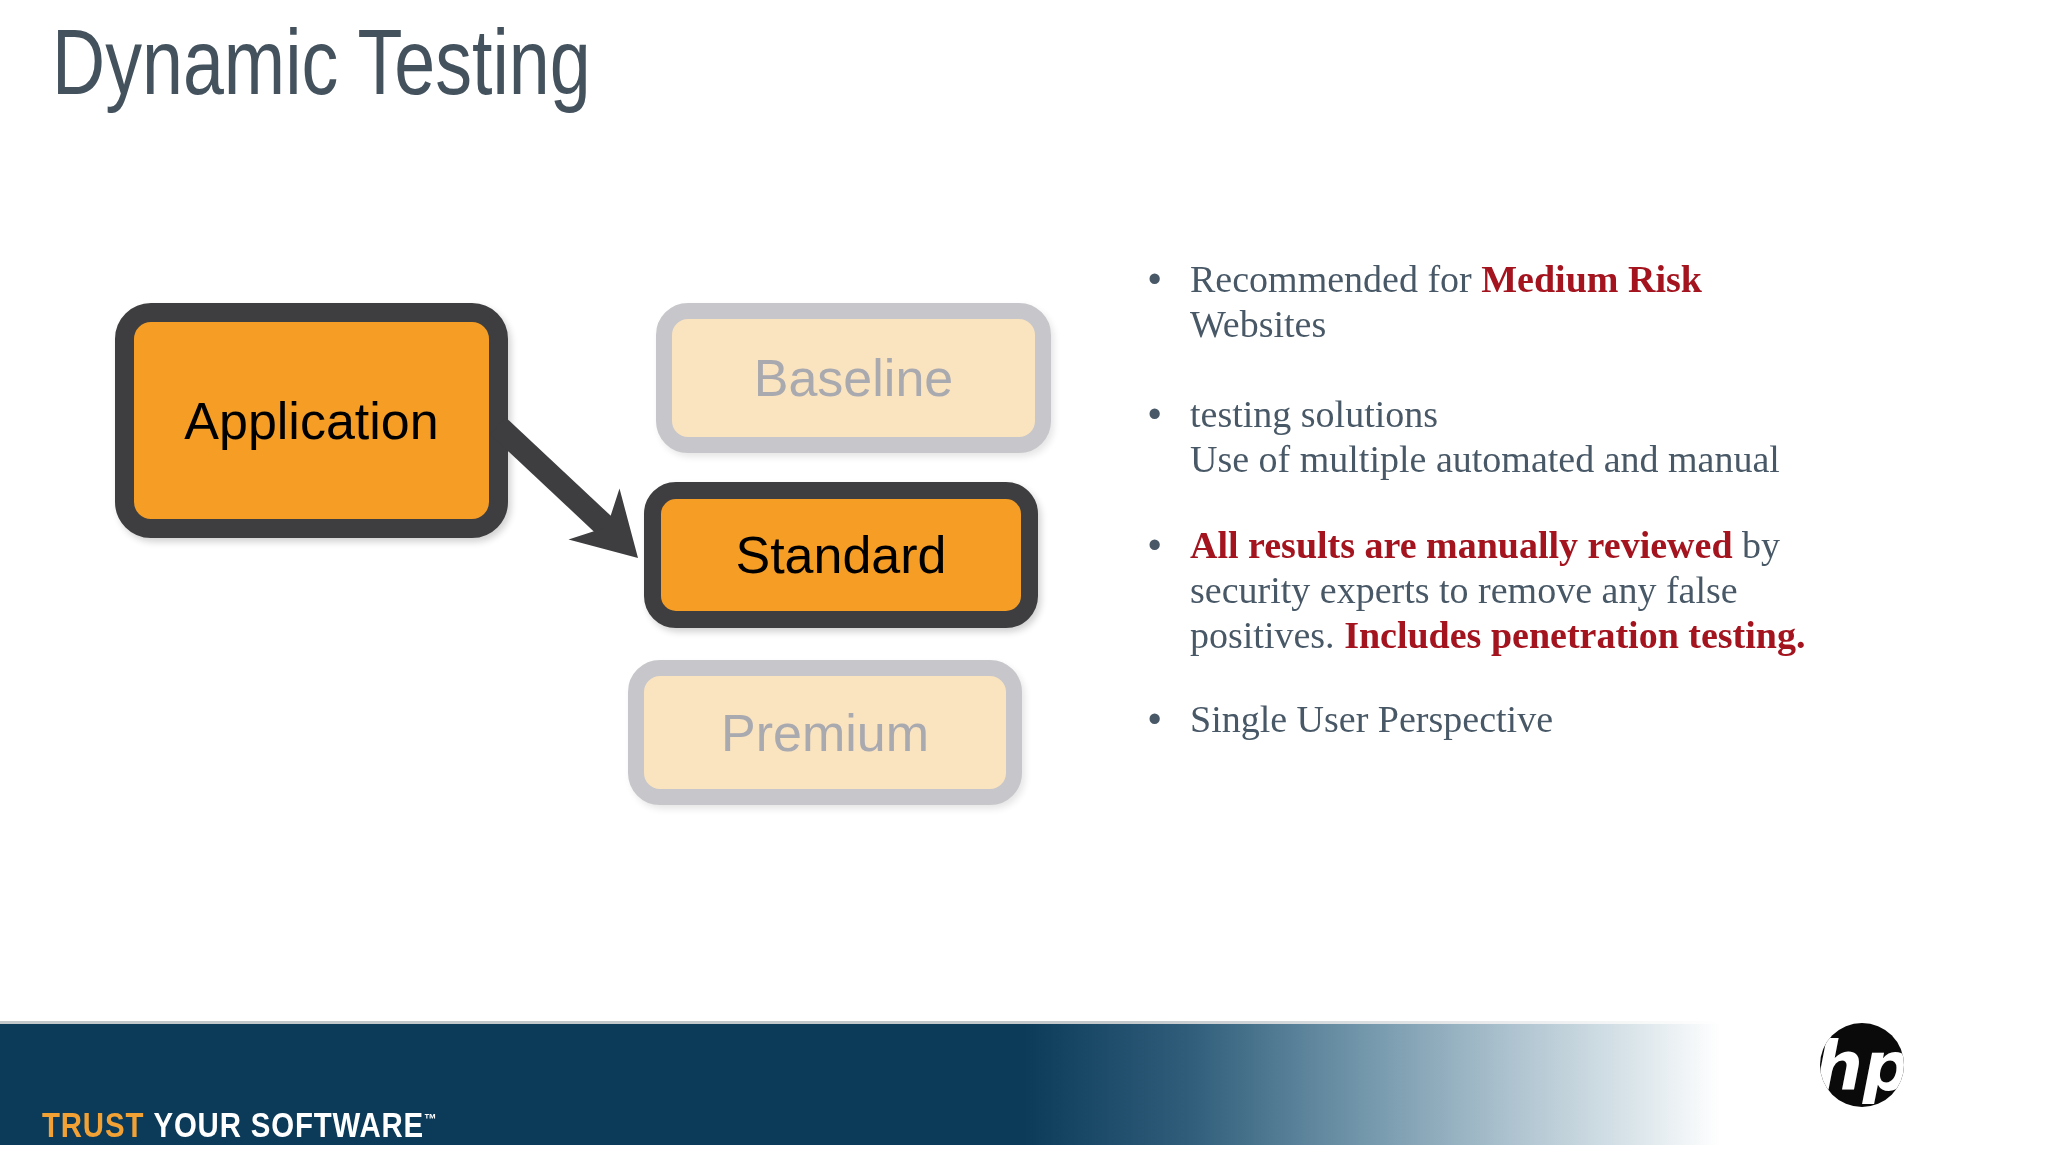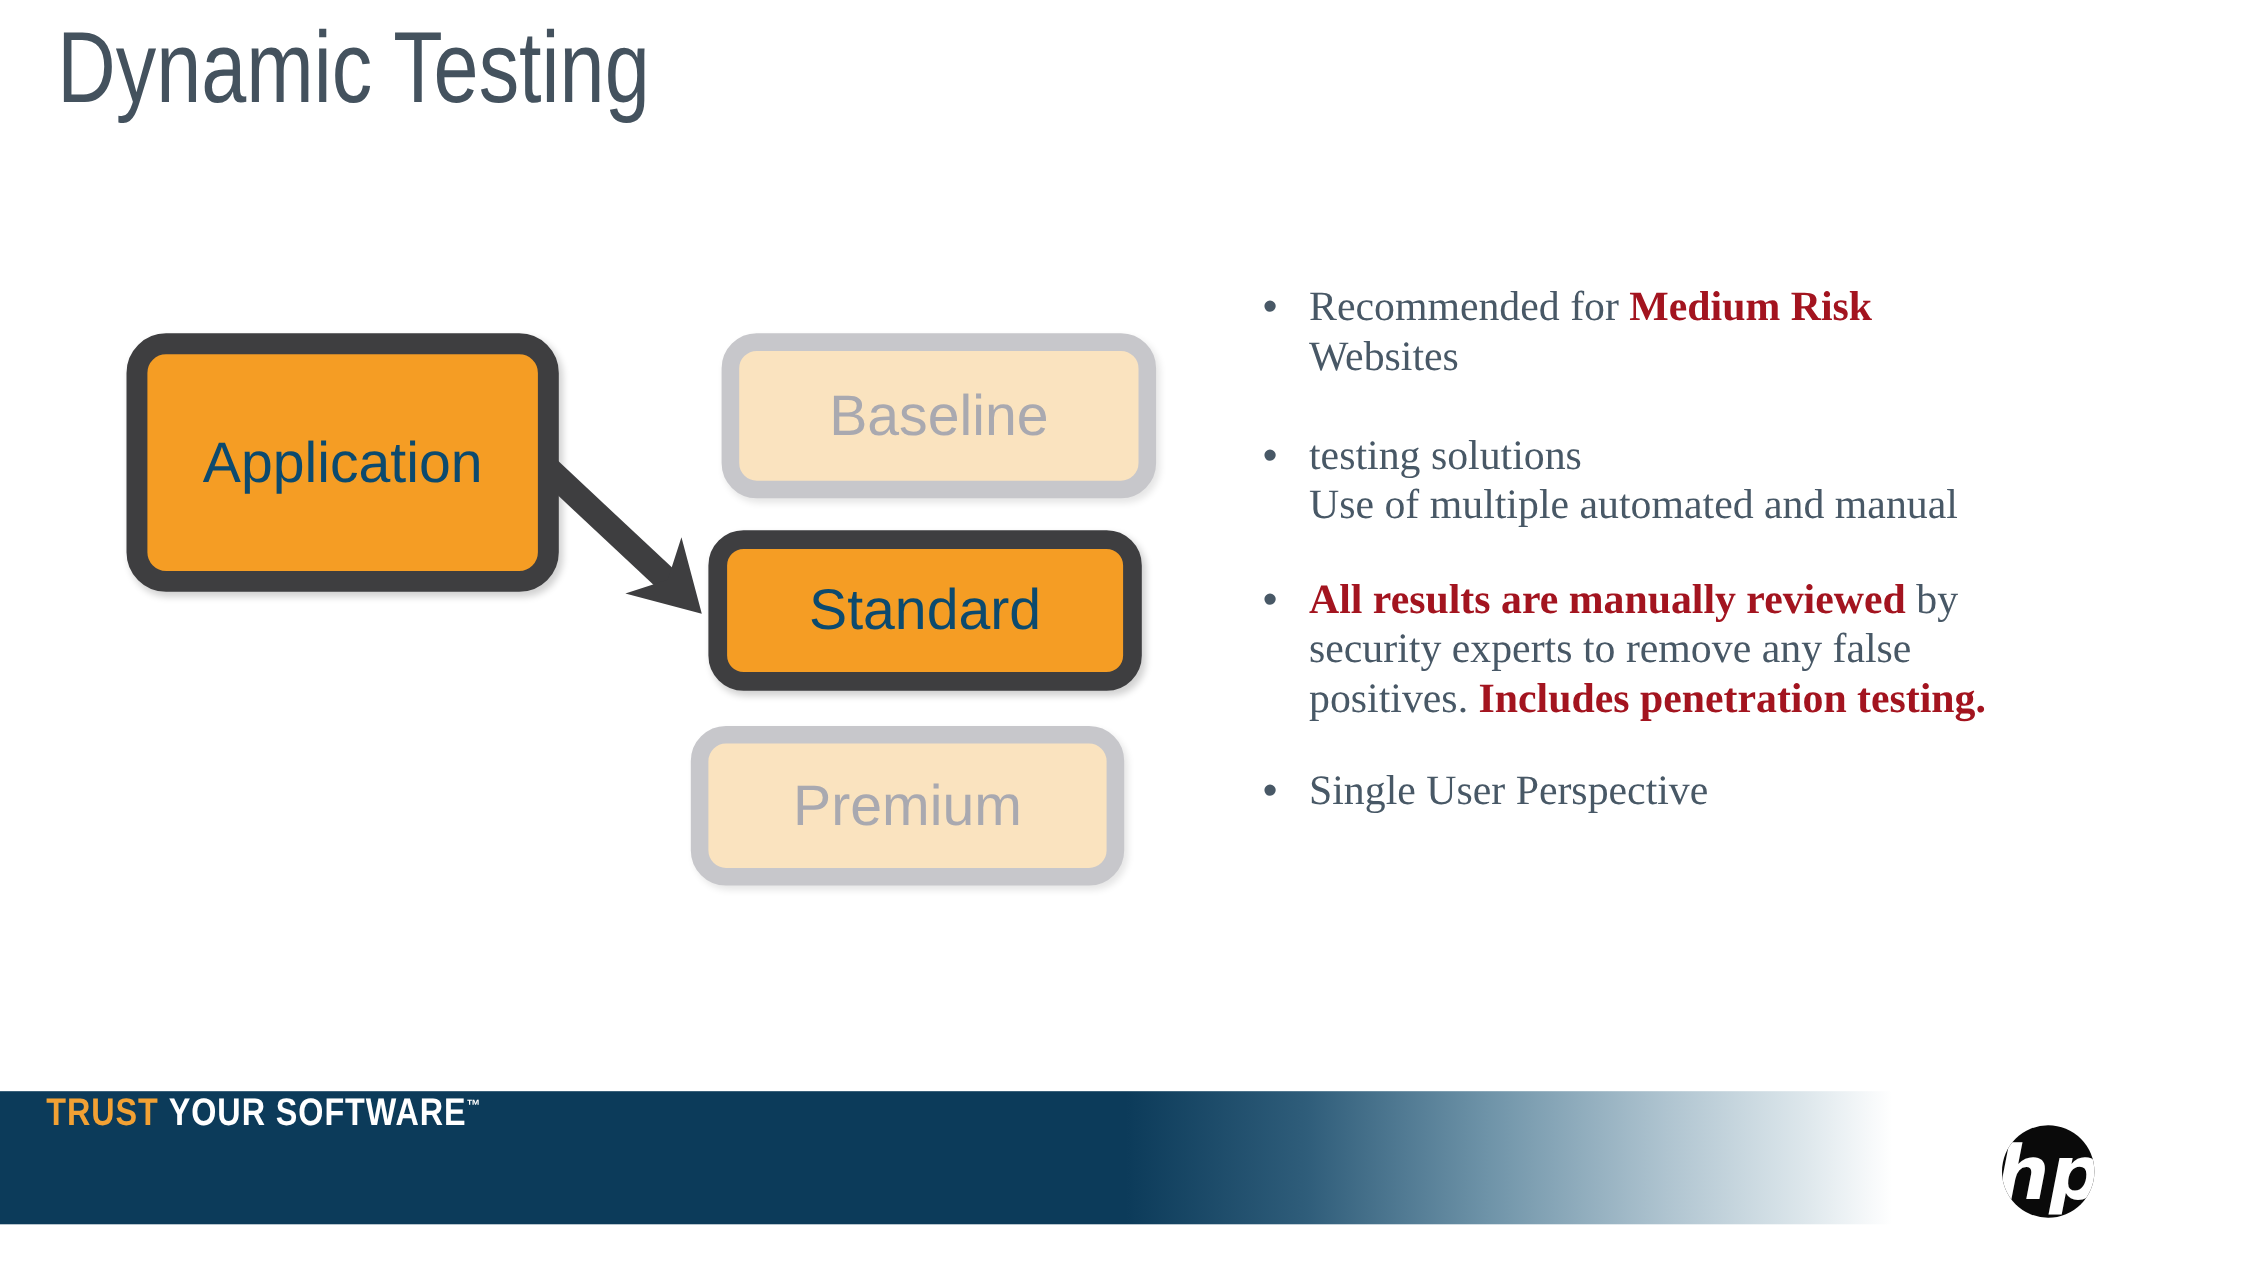--- a/index.html
+++ b/index.html
@@ -34,21 +34,21 @@
     background:#F59D24;border:17px solid #3E3E40;border-radius:32px;
     box-shadow:3px 4px 7px rgba(0,0,0,0.18);
   }
   .box-premium{
     left:628px;top:660px;width:394px;height:145px;
     background:#FAE3BF;border:16px solid #C7C7CB;border-radius:32px;
     box-shadow:3px 4px 7px rgba(0,0,0,0.10);
     justify-content:center;
   }
   .box-label{font-size:52px;line-height:1;}
-  .box-label-active{color:#0c4a6e;}
+  .box-label-active{color:#000000;}
   .box-label-inactive{color:#A9A9B0;}
   
   .arrow-svg{position:absolute;left:0;top:0;pointer-events:none;}
   
   .bullet-row{
     position:absolute;left:1148px;width:860px;
     font-size:38px;line-height:45px;color:#485866;
   }
   .bullet-marker{
     position:absolute;left:0;top:0;width:40px;
@@ -61,27 +61,27 @@
   .bullet-top-0{top:257px;}
   .bullet-top-1{top:392px;}
   .bullet-top-2{top:523px;}
   .bullet-top-3{top:697px;}
   
   .footer-line{
     position:absolute;left:0;top:1021px;width:2048px;height:3px;
     background:linear-gradient(to right,#C3C8CB 0%,#C3C8CB 55%,rgba(195,200,203,0) 84%);
   }
   .footer-bar{
-    position:absolute;left:0;top:992px;width:2048px;height:121px;
+    position:absolute;left:0;top:1024px;width:2048px;height:121px;
     background:linear-gradient(to right,
       #0C3B5A 0%, #0C3B5A 50%,
       #2F5D7A 58%, #6E93A8 66%,
       #AFC4D0 74%, #DCE6EB 80%,
       #FFFFFF 84%, #FFFFFF 100%);
-    display:flex;align-items:flex-start;
+    display:flex;align-items:flex-end;
   }
   .tagline{
     margin-left:42px;font-size:35px;font-weight:700;letter-spacing:1px;
     transform:scaleX(0.84);transform-origin:left center;white-space:nowrap;
   }
   .tagline-highlight{color:#F2A134;}
   .tagline-rest{color:#FFFFFF;margin-left:11px;}
   .tagline-tm{color:#FFFFFF;font-size:15px;vertical-align:super;font-weight:700;}
   .hp-logo{position:absolute;left:1819px;top:1022px;}
 </style>

